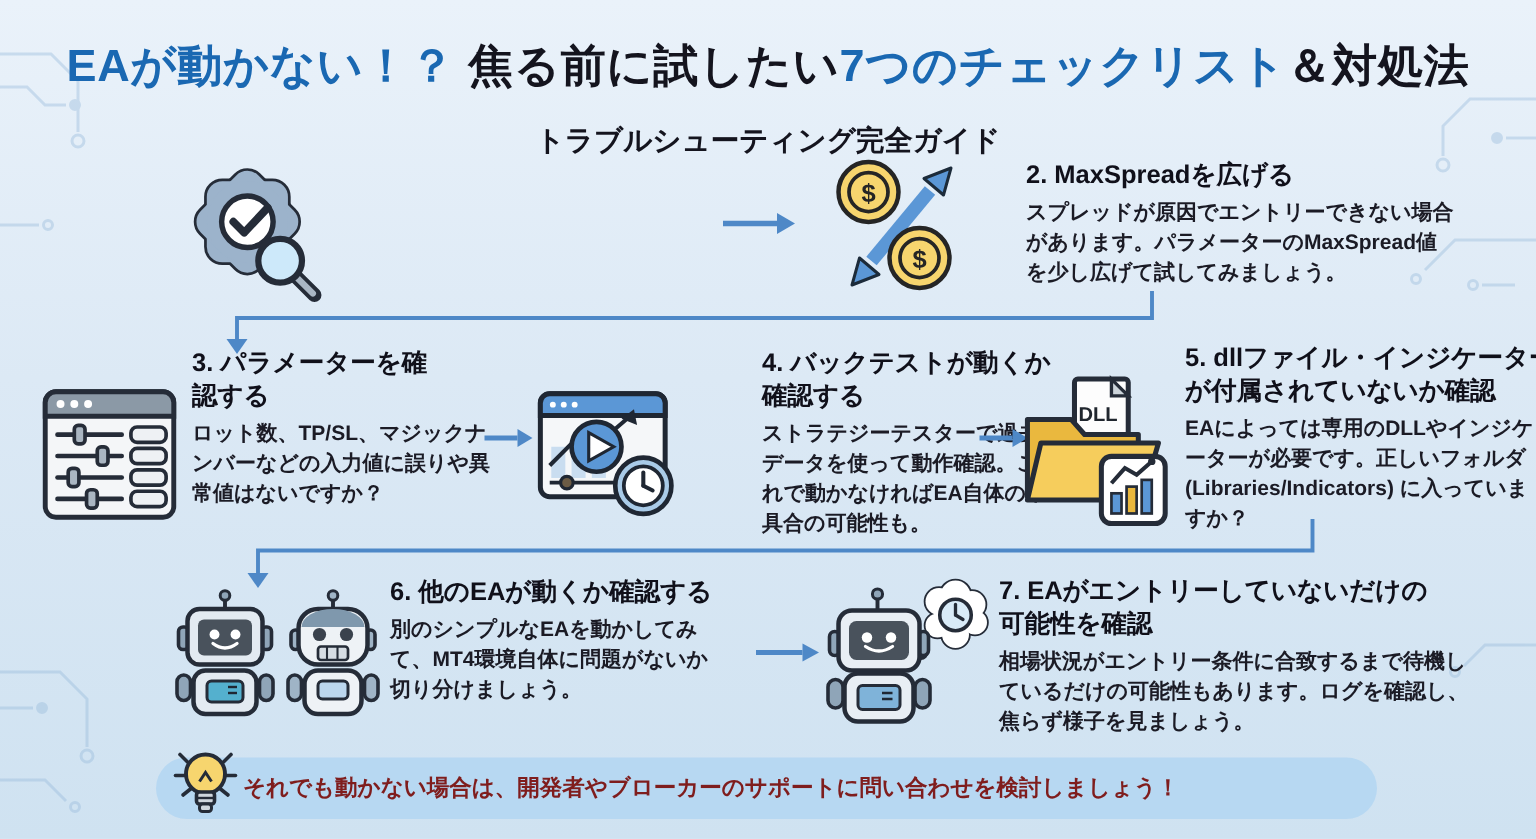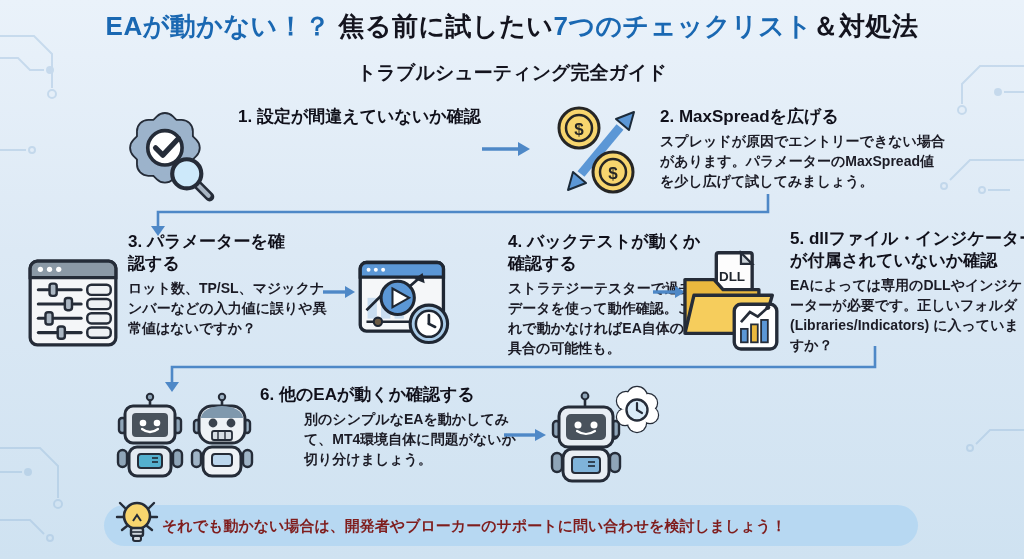--- a/index.html
+++ b/index.html
@@ -1,21 +1,21 @@
 <!DOCTYPE html>
 <html><head>
 <meta charset="utf-8">
 <style>
   html,body{margin:0;padding:0;}
   body{font-family:"Liberation Sans","DejaVu Sans",sans-serif;background:#d3e4f2;}
   .canvas{position:relative;width:1024px;height:559px;overflow:hidden;
           background:linear-gradient(180deg,#eaf2fa 0%,#dcE9f5 45%,#cfe2f1 100%);}
   .layer{position:absolute;left:0;top:0;width:1024px;height:559px;pointer-events:none;}
   .hdr{position:absolute;left:0;top:10px;width:1024px;text-align:center;}
-  .hdr h1{margin:0;font-size:26px;font-weight:900;letter-spacing:.5px;color:#14141e;line-height:1.25;}
+  .hdr h1{margin:16px;font-size:30px;font-weight:900;letter-spacing:.5px;color:#14141e;line-height:1.25;}
   .hdr .blue{color:#1a68b2;}
   .hdr .sub{margin-top:17px;font-size:19px;font-weight:700;color:#14141e;}
   .sticon{position:absolute;}
   .sttext{position:absolute;color:#15151f;}
   .sttitle{font-size:17px;font-weight:800;line-height:1.3;margin-bottom:4px;color:#10101a;}
   .stbody{font-size:14px;font-weight:700;line-height:1.42;color:#1b1b25;}
   .footer-pill{position:absolute;left:104px;top:505px;width:814px;height:41px;
                background:#b7d8f2;border-radius:22px;}
   .footer-pill .ftext{position:absolute;left:58px;top:0;height:25px;line-height:41px;
                       font-size:15px;font-weight:800;color:#7f1d1d;white-space:nowrap;}
@@ -80,21 +80,20 @@
       <rect x="22" y="20" width="52" height="52" rx="10" fill="#9cb3cb" transform="rotate(45 48 46)"></rect>
       <circle cx="48" cy="46" r="26" fill="#9cb3cb"></circle>
       <circle cx="48" cy="46" r="16.5" fill="#ffffff" stroke="#252c38" stroke-width="3.5"></circle>
       <path d="M39 46 l7 7 l15 -16" fill="none" stroke="#252c38" stroke-width="5" stroke-linecap="round" stroke-linejoin="round"></path>
       <line x1="79" y1="81" x2="91" y2="93" stroke="#252c38" stroke-width="9" stroke-linecap="round"></line>
       <line x1="80" y1="82" x2="90" y2="92" stroke="#a9b6c4" stroke-width="4" stroke-linecap="round"></line>
       <circle cx="69" cy="71" r="14" fill="#cde9fa" stroke="#252c38" stroke-width="4"></circle>
     </svg>
   </div>
   <div class="sttext" style="left:238px;top:106px;width:262px;">
-    <div class="sttitle">1. 設定が間違えていないか確認</div>
   </div>
 
   <div class="sticon" style="left:480px;top:139px;">
     <svg width="52" height="20" viewBox="0 0 52 20">
       <line x1="2" y1="10" x2="38" y2="10" stroke="#4e88c7" stroke-width="3.6"></line>
       <polygon points="38,3 50,10 38,17" fill="#4e88c7"></polygon>
     </svg>
   </div>
 
   <div class="sticon" style="left:543px;top:102px;">
@@ -105,21 +104,21 @@
       <g stroke="#1c2b3a" stroke-width="2" fill="#5b97d6" stroke-linejoin="round">
         <line x1="31" y1="72" x2="70" y2="25" stroke="#5b97d6" stroke-width="9" stroke-linecap="butt"></line>
         <polygon points="84,10 79,28 66,17"></polygon>
         <polygon points="18,88 23,70 36,81"></polygon>
       </g>
       <circle cx="63" cy="70" r="20" fill="#f7d56e" stroke="#252525" stroke-width="3"></circle>
       <circle cx="63" cy="70" r="13" fill="none" stroke="#252525" stroke-width="2.5"></circle>
       <text x="63" y="76.5" font-size="17" font-weight="bold" text-anchor="middle" fill="#252525">$</text>
     </svg>
   </div>
-  <div class="sttext" style="left:660px;top:106px;width:288px;">
+  <div class="sttext" style="left:684px;top:106px;width:288px;">
     <div class="sttitle">2. MaxSpreadを広げる</div>
     <div class="stbody" style="width:286px;">スプレッドが原因でエントリーできない場合があります。パラメーターのMaxSpread値を少し広げて試してみましょう。</div>
   </div>
 
   <div class="sticon" style="left:22px;top:250px;">
     <svg width="102" height="104" viewBox="0 0 100 100">
       <rect x="8" y="10" width="84" height="82" rx="7" fill="#f4f6f8" stroke="#252c38" stroke-width="3.2"></rect>
       <path d="M8 26 V17 a7 7 0 0 1 7 -7 h70 a7 7 0 0 1 7 7 v9 z" fill="#8b99a6" stroke="#252c38" stroke-width="3.2"></path>
       <circle cx="18" cy="18" r="2.6" fill="#fff"></circle>
         <circle cx="27" cy="18" r="2.6" fill="#fff"></circle>
@@ -243,21 +242,21 @@
       <line x1="106" y1="41" x2="106" y2="50" stroke="#252c38" stroke-width="1.4"></line>
       <line x1="113" y1="41" x2="113" y2="50" stroke="#252c38" stroke-width="1.4"></line>
       <rect x="80" y="60" width="9" height="17" rx="4.5" fill="#9fb4c6" stroke="#252c38" stroke-width="2.4"></rect>
       <rect x="131" y="60" width="9" height="17" rx="4.5" fill="#9fb4c6" stroke="#252c38" stroke-width="2.4"></rect>
       <rect x="91" y="57" width="38" height="29" rx="9" fill="#eef2f6" stroke="#252c38" stroke-width="3"></rect>
       <rect x="100" y="64" width="20" height="12" rx="3" fill="#bcd7ee" stroke="#252c38" stroke-width="2"></rect>
     </svg>
   </div>
   <div class="sttext" style="left:260px;top:384px;width:248px;">
     <div class="sttitle">6. 他のEAが動くか確認する</div>
-    <div class="stbody" style="width:216px;margin-left:44px;">別のシンプルなEAを動かしてみて、MT4環境自体に問題がないか切り分けましょう。</div>
+    <div class="stbody" style="width:216px;">別のシンプルなEAを動かしてみて、MT4環境自体に問題がないか切り分けましょう。</div>
   </div>
 
   <div class="sticon" style="left:503px;top:426px;">
     <svg width="44" height="18" viewBox="0 0 44 18">
       <line x1="1" y1="9" x2="32" y2="9" stroke="#4e88c7" stroke-width="3.4"></line>
       <polygon points="32,3 43,9 32,15" fill="#4e88c7"></polygon>
     </svg>
   </div>
 
   <div class="sticon" style="left:540px;top:385px;">
@@ -295,20 +294,24 @@
       <circle cx="38" cy="40" r="3.5" fill="#fff"></circle>
         <circle cx="54" cy="40" r="3.5" fill="#fff"></circle>
       <path d="M37 46 Q46 52 55 46" fill="none" stroke="#fff" stroke-width="2.2" stroke-linecap="round"></path>
       <rect x="12" y="68" width="10" height="19" rx="5" fill="#8fa5b8" stroke="#252c38" stroke-width="2.4"></rect>
       <rect x="70" y="68" width="10" height="19" rx="5" fill="#8fa5b8" stroke="#252c38" stroke-width="2.4"></rect>
       <rect x="23" y="64" width="46" height="32" rx="9" fill="#e8eef4" stroke="#252c38" stroke-width="3"></rect>
       <rect x="32" y="72" width="28" height="16" rx="3" fill="#7fb3d9" stroke="#252c38" stroke-width="2"></rect>
       <line x1="48" y1="77" x2="55" y2="77" stroke="#1f2733" stroke-width="1.6"></line>
       <line x1="48" y1="81" x2="55" y2="81" stroke="#1f2733" stroke-width="1.6"></line>
     </svg>
+  </div>
+  <div class="sttext" style="left:666px;top:383px;width:322px;">
+    <div class="sttitle" style="max-width:300px;">7. EAがエントリーしていないだけの可能性を確認</div>
+    <div class="stbody" style="width:316px;">相場状況がエントリー条件に合致するまで待機しているだけの可能性もあります。ログを確認し、焦らず様子を見ましょう。</div>
   </div>
 
   <div class="footer-pill">
     <div class="bulb">
       <svg width="46" height="56" viewBox="0 0 46 56">
         <g stroke="#252c38" stroke-width="2.4" stroke-linecap="round">
           <line x1="6" y1="9" x2="11" y2="14"></line>
             <line x1="40" y1="9" x2="35" y2="14"></line>
           <line x1="3" y1="23" x2="9" y2="23"></line>
             <line x1="43" y1="23" x2="37" y2="23"></line>

